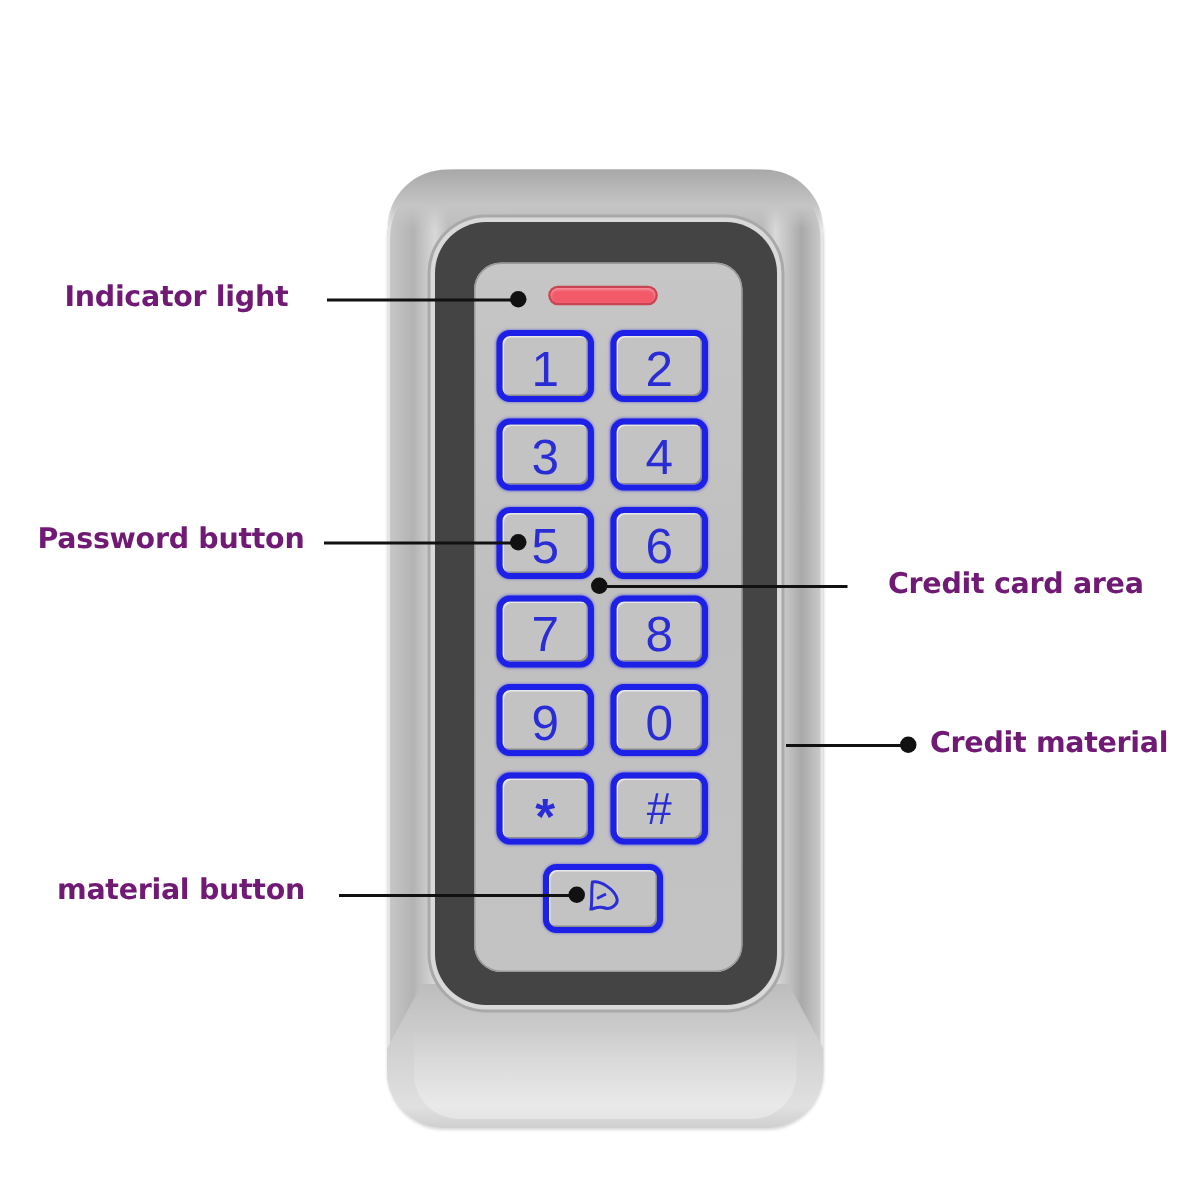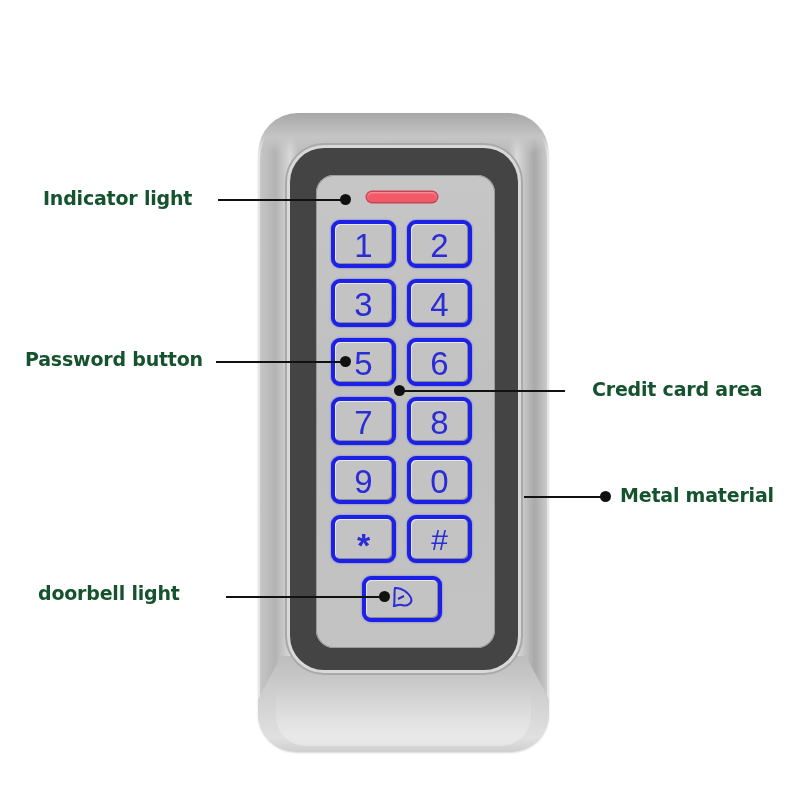--- a/index.html
+++ b/index.html
@@ -46,21 +46,21 @@
   .key.star .glyph { font-size: 34px; font-weight: bold; transform: translateY(6px); }
   .key.hash .glyph { font-size: 30px; }
 
   .bell-key { position: absolute; left: 362px; top: 576px; width: 80px; height: 46px; box-sizing: border-box;
               border: 4px solid #1d20e6; border-radius: 9px; background: #c3c3c3;
               box-shadow: inset 1px 1px 0 #e8e8e8, inset -1px -1px 0 #8c8c8c, 0 0 2px rgba(30,32,230,0.6);
               display: flex; align-items: center; justify-content: center; cursor: pointer; }
 
   
   .label { position: absolute; font-family: "DejaVu Sans", sans-serif; font-weight: bold;
-           font-size: 19px; color: #14532d; white-space: nowrap; letter-spacing: -0.2px; }
+           font-size: 19px; color: #701a75; white-space: nowrap; letter-spacing: -0.2px; }
   .leader { position: absolute; height: 2px; background: #111; }
   .dot { position: absolute; width: 11px; height: 11px; border-radius: 50%; background: #111; }
 </style>
 </head>
 <body>
 
 <div class="device">
   <div class="device-top-bevel"></div>
   <div class="device-base">
     <div class="device-base-shine"></div>
@@ -124,17 +124,17 @@
 <div class="label" style="left:25px;top:348px">Password button</div>
 <div class="leader" style="left:216px;top:361px;width:128px"></div>
 <div class="dot" style="left:340px;top:356px"></div>
 
 <div class="dot" style="left:394px;top:385px"></div>
 <div class="leader" style="left:400px;top:390px;width:165px"></div>
 <div class="label" style="left:592px;top:378px">Credit card area</div>
 
 <div class="leader" style="left:524px;top:496px;width:82px"></div>
 <div class="dot" style="left:600px;top:491px"></div>
-<div class="label" style="left:620px;top:484px">Metal material</div>
+<div class="label" style="left:620px;top:484px">Credit material</div>
 
-<div class="label" style="left:38px;top:582px">doorbell light</div>
+<div class="label" style="left:38px;top:582px">material button</div>
 <div class="leader" style="left:226px;top:596px;width:155px"></div>
 <div class="dot" style="left:379px;top:591px"></div>
 
 </body></html>

